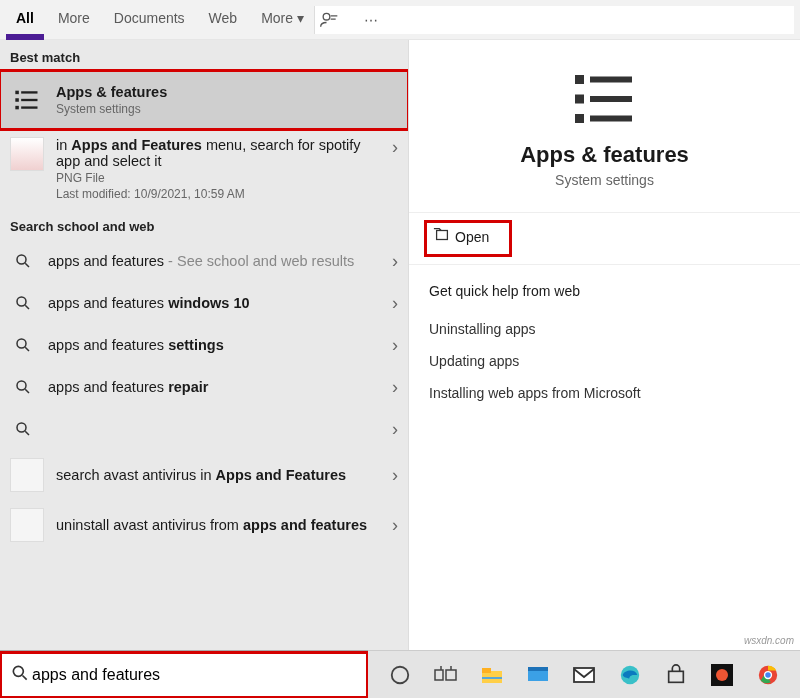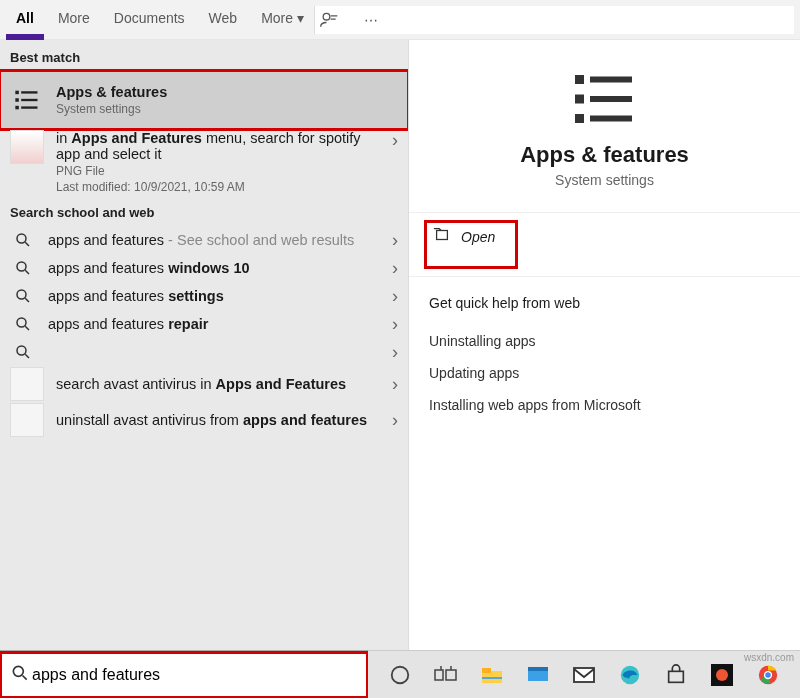--- a/index.html
+++ b/index.html
@@ -50,21 +50,21 @@
   }
   .section-head {
     font-weight:700;
     font-size:13px;
     padding:10px 10px 6px;
     color:#222;
   }
   .result {
     display:flex;
     align-items:center;
-    padding:1px 10px;
+    padding:8px 10px;
     gap:12px;
     position:relative;
   }
   .result .chev {
     margin-left:auto;
     color:#666;
     font-size:18px;
   }
   .result.best {
     background:#cfcfcf;
@@ -107,32 +107,32 @@
   }
   .preview-title { font-size:22px; font-weight:600; }
   .preview-sub { font-size:14px; color:#666; margin-top:4px; }
   .open-row {
     display:flex; align-items:center; gap:10px;
     padding:10px 18px;
     border-top:1px solid #eee;
     border-bottom:1px solid #eee;
     margin-top:10px;
   }
-  .open-box { outline:3px solid #d40000; padding:4px 20px 20px 6px; display:inline-flex; gap:10px; align-items:center;font-style:italic;}
+  .open-box { outline:3px solid #d40000; padding:4px 20px 8px 6px; display:inline-flex; gap:4px; align-items:center;}
   .help-section { padding:18px 20px; }
   .help-head { font-weight:400; margin-bottom:14px; }
   .help-item { padding:8px 0; color:#333; }
   .taskbar {
     position:absolute; left:368px; right:0; bottom:0;
     height:48px; background:#e4e4e4;
     display:flex; align-items:center; gap:18px; padding:0 18px;
     border-top:1px solid #ccc;
   }
   .taskbar .tb { width:30px; height:30px; display:flex; align-items:center; justify-content:center; font-size:20px;}
-  .watermark { position:absolute; right:6px; bottom:35px; font-size:10px; color:#999;}
+  .watermark { position:absolute; right:6px; bottom:52px; font-size:10px; color:#999;font-style:italic;}
   .thumb {
     width:34px; height:34px;
     background: linear-gradient(#fff, #f0d0d0);
     border:1px solid #ddd;
     flex-shrink:0;
   }
 </style>
 </head>
 <body>
 

